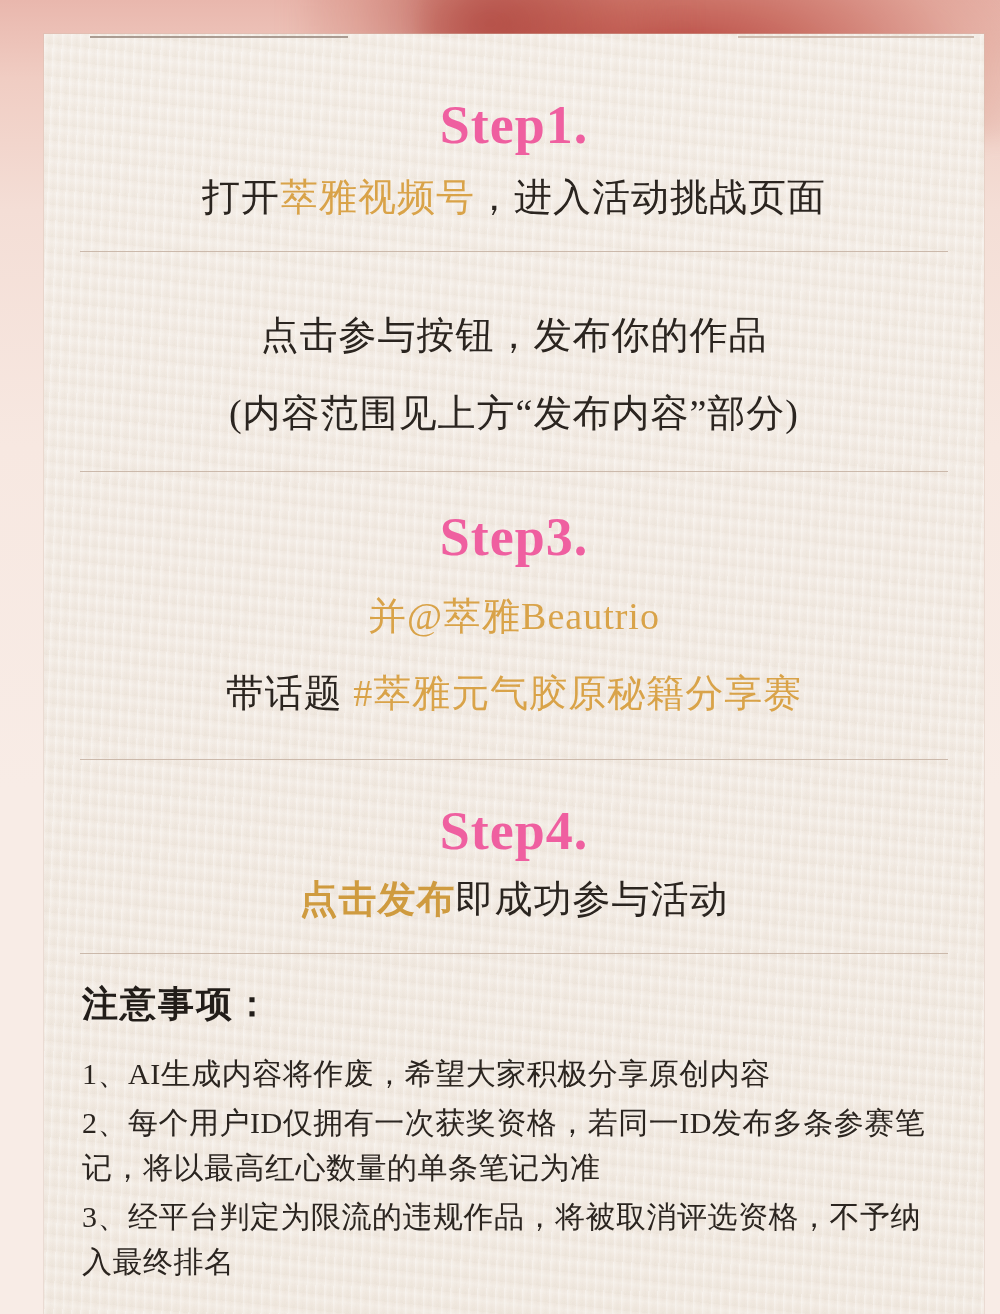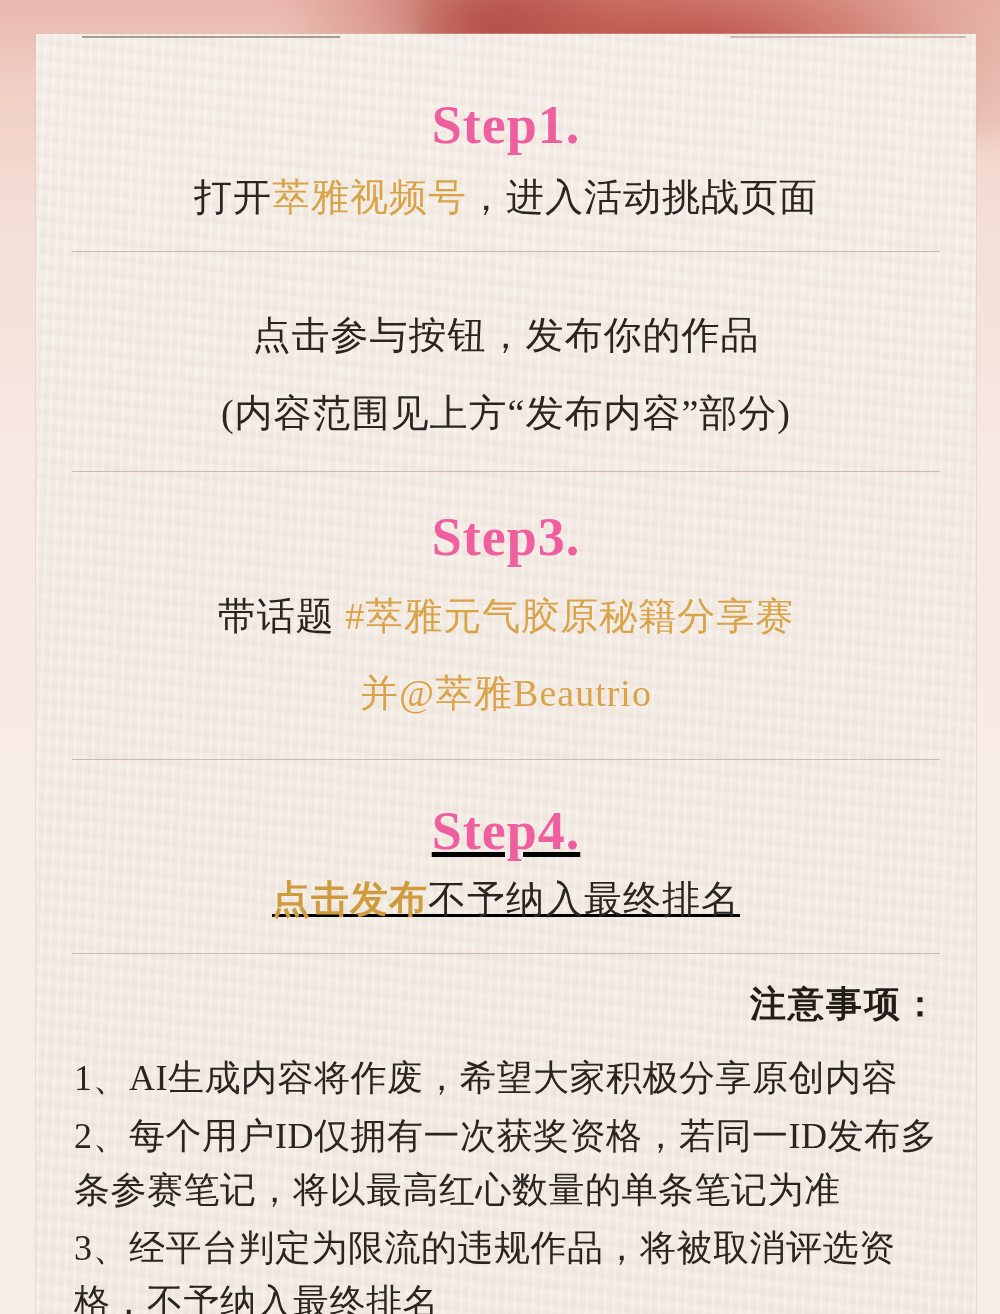--- a/index.html
+++ b/index.html
@@ -41,21 +41,21 @@
     width: 380px;
     height: 180px;
     background: radial-gradient(ellipse at 50% 80%, rgba(150,25,20,0.55) 0%, rgba(190,90,75,0.25) 50%, rgba(240,200,190,0) 80%);
     filter: blur(14px);
     pointer-events: none;
   }
 
   
   .card {
     position: absolute;
-    left: 36px;
+    left: 44px;
     top: 34px;
     width: 940px;
     height: 1280px;
     background:
       linear-gradient(180deg, #f3ece4 0%, #f2eae2 40%, #f1e9e0 100%);
     box-shadow: 0 0 0 1px rgba(210,190,175,0.35);
   }
   
   .card::before {
     content: "";
@@ -131,41 +131,40 @@
   .s1 .divider { margin-top: 26px; }
 
   .s2 { padding-top: 34px; }
   .s2 .step-line { margin-top: 22px; }
   .s2 .divider { margin-top: 30px; }
 
   .s3 { padding-top: 36px; }
   .s3 .step-line { margin-top: 22px; }
   .s3 .divider { margin-top: 38px; }
 
-  .s4 { padding-top: 42px; text-decoration: underline; }
+  .s4 { padding-top: 42px; }
   .s4 .step-line { margin-top: 10px; }
   .s4 .divider { margin-top: 26px; }
 
   
   .notes {
     padding-top: 26px;
     padding-left: 2px;
   }
   .notes-title {
     font-size: 36px;
     font-weight: 700;
     color: #221d19;
     letter-spacing: 2px;
-    text-align: right;
   }
   .notes-list {
     margin-top: 22px;
   }
   .note-item {
-    font-size: 36px;
+    font-size: 30px;
     line-height: 1.5;
     color: #2b2520;
     letter-spacing: 0.5px;
     margin-bottom: 4px;
   }
 </style>
 </head>
 <body>
 
 <div class="page">
@@ -187,31 +186,31 @@
       </section>
 
       <section class="step s2">
         <div class="step-line">点击参与按钮，发布你的作品</div>
         <div class="step-line">(内容范围见上方“发布内容”部分)</div>
         <div class="divider"></div>
       </section>
 
       <section class="step s3">
         <div class="step-title">Step3.</div>
+        <div class="step-line gold">并@萃雅Beautrio</div>
         <div class="step-line">
           <span>带话题 </span><span class="gold">#萃雅元气胶原秘籍分享赛</span>
         </div>
-        <div class="step-line gold">并@萃雅Beautrio</div>
         <div class="divider"></div>
       </section>
 
       <section class="step s4">
         <div class="step-title">Step4.</div>
         <div class="step-line">
-          <span class="gold-b">点击发布</span><span>不予纳入最终排名</span>
+          <span class="gold-b">点击发布</span><span>即成功参与活动</span>
         </div>
         <div class="divider"></div>
       </section>
 
       <section class="notes">
         <div class="notes-title">注意事项：</div>
         <div class="notes-list">
           <div class="note-item">1、AI生成内容将作废，希望大家积极分享原创内容</div>
           <div class="note-item">2、每个用户ID仅拥有一次获奖资格，若同一ID发布多条参赛笔记，将以最高红心数量的单条笔记为准</div>
           <div class="note-item">3、经平台判定为限流的违规作品，将被取消评选资格，不予纳入最终排名</div>

